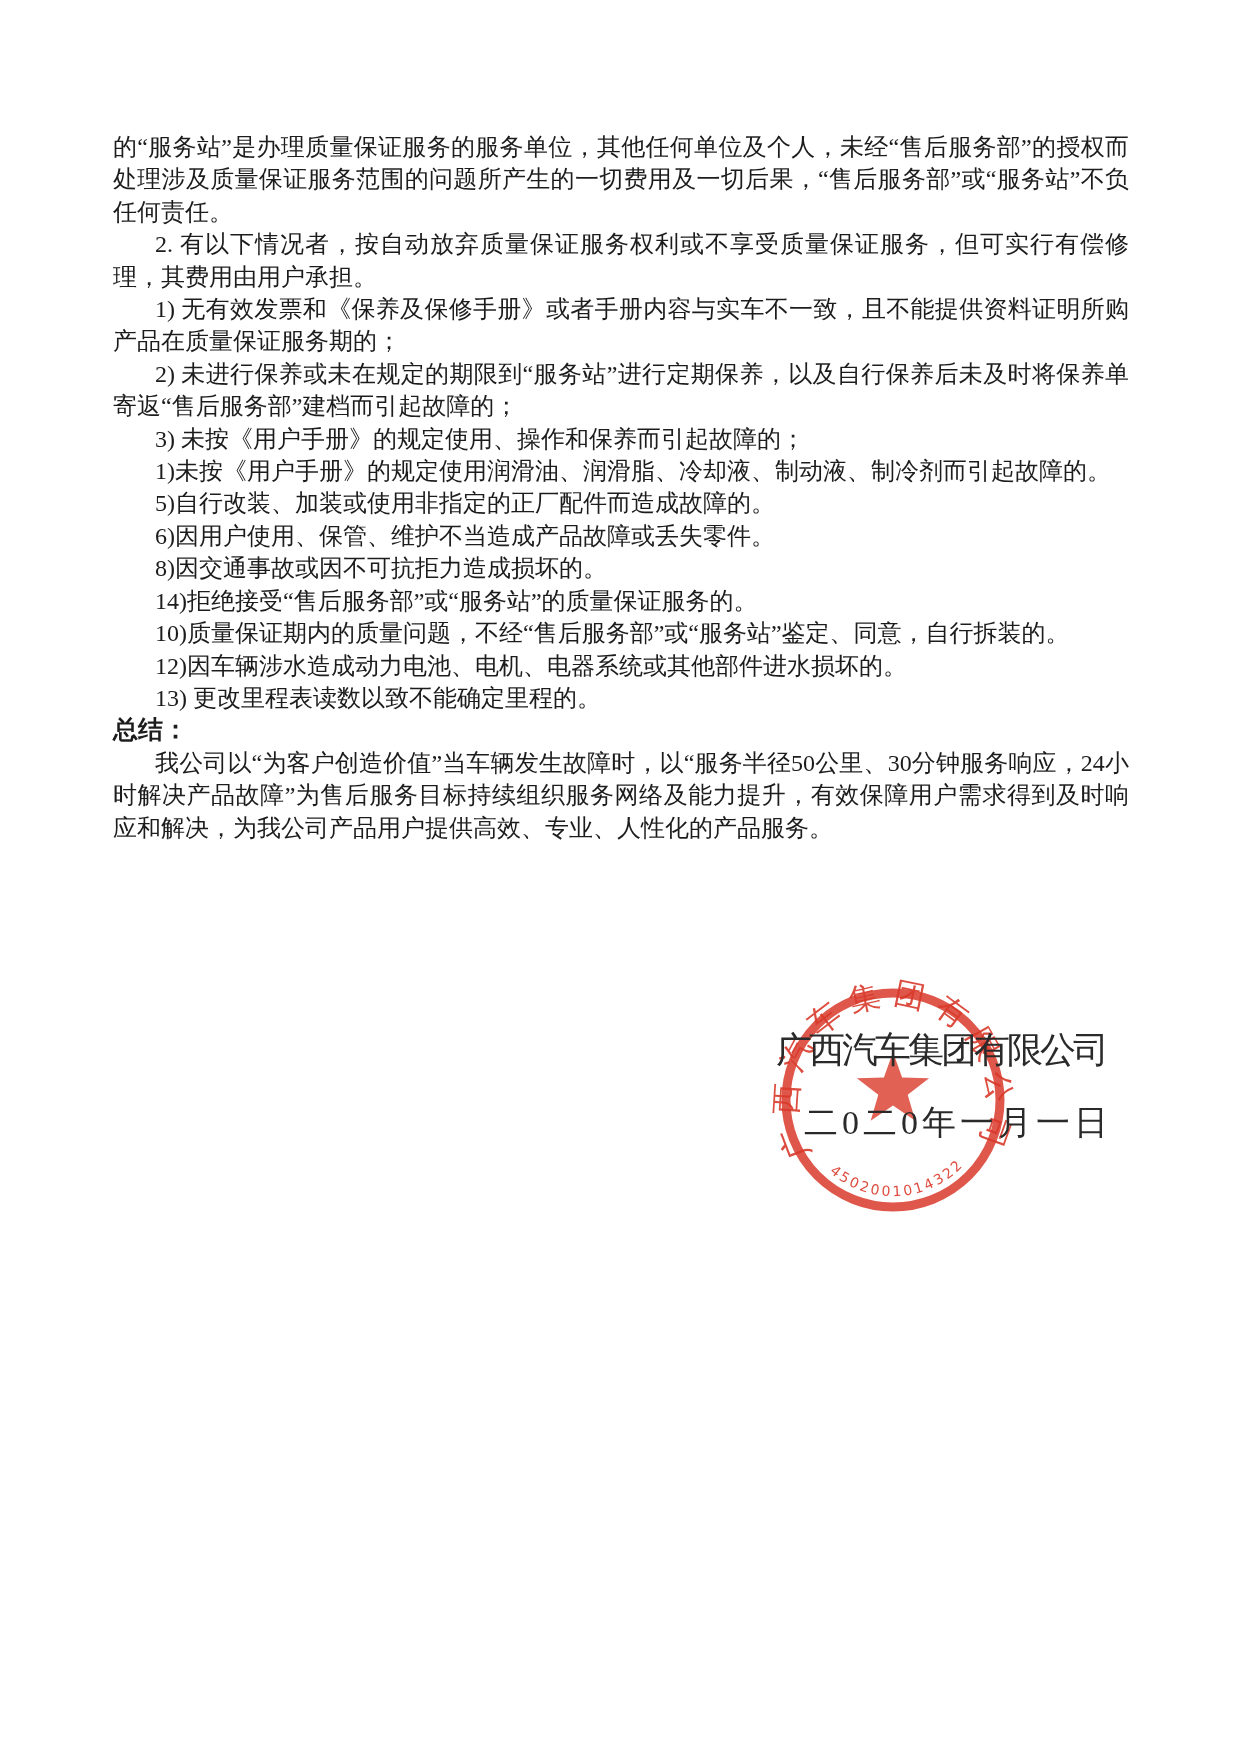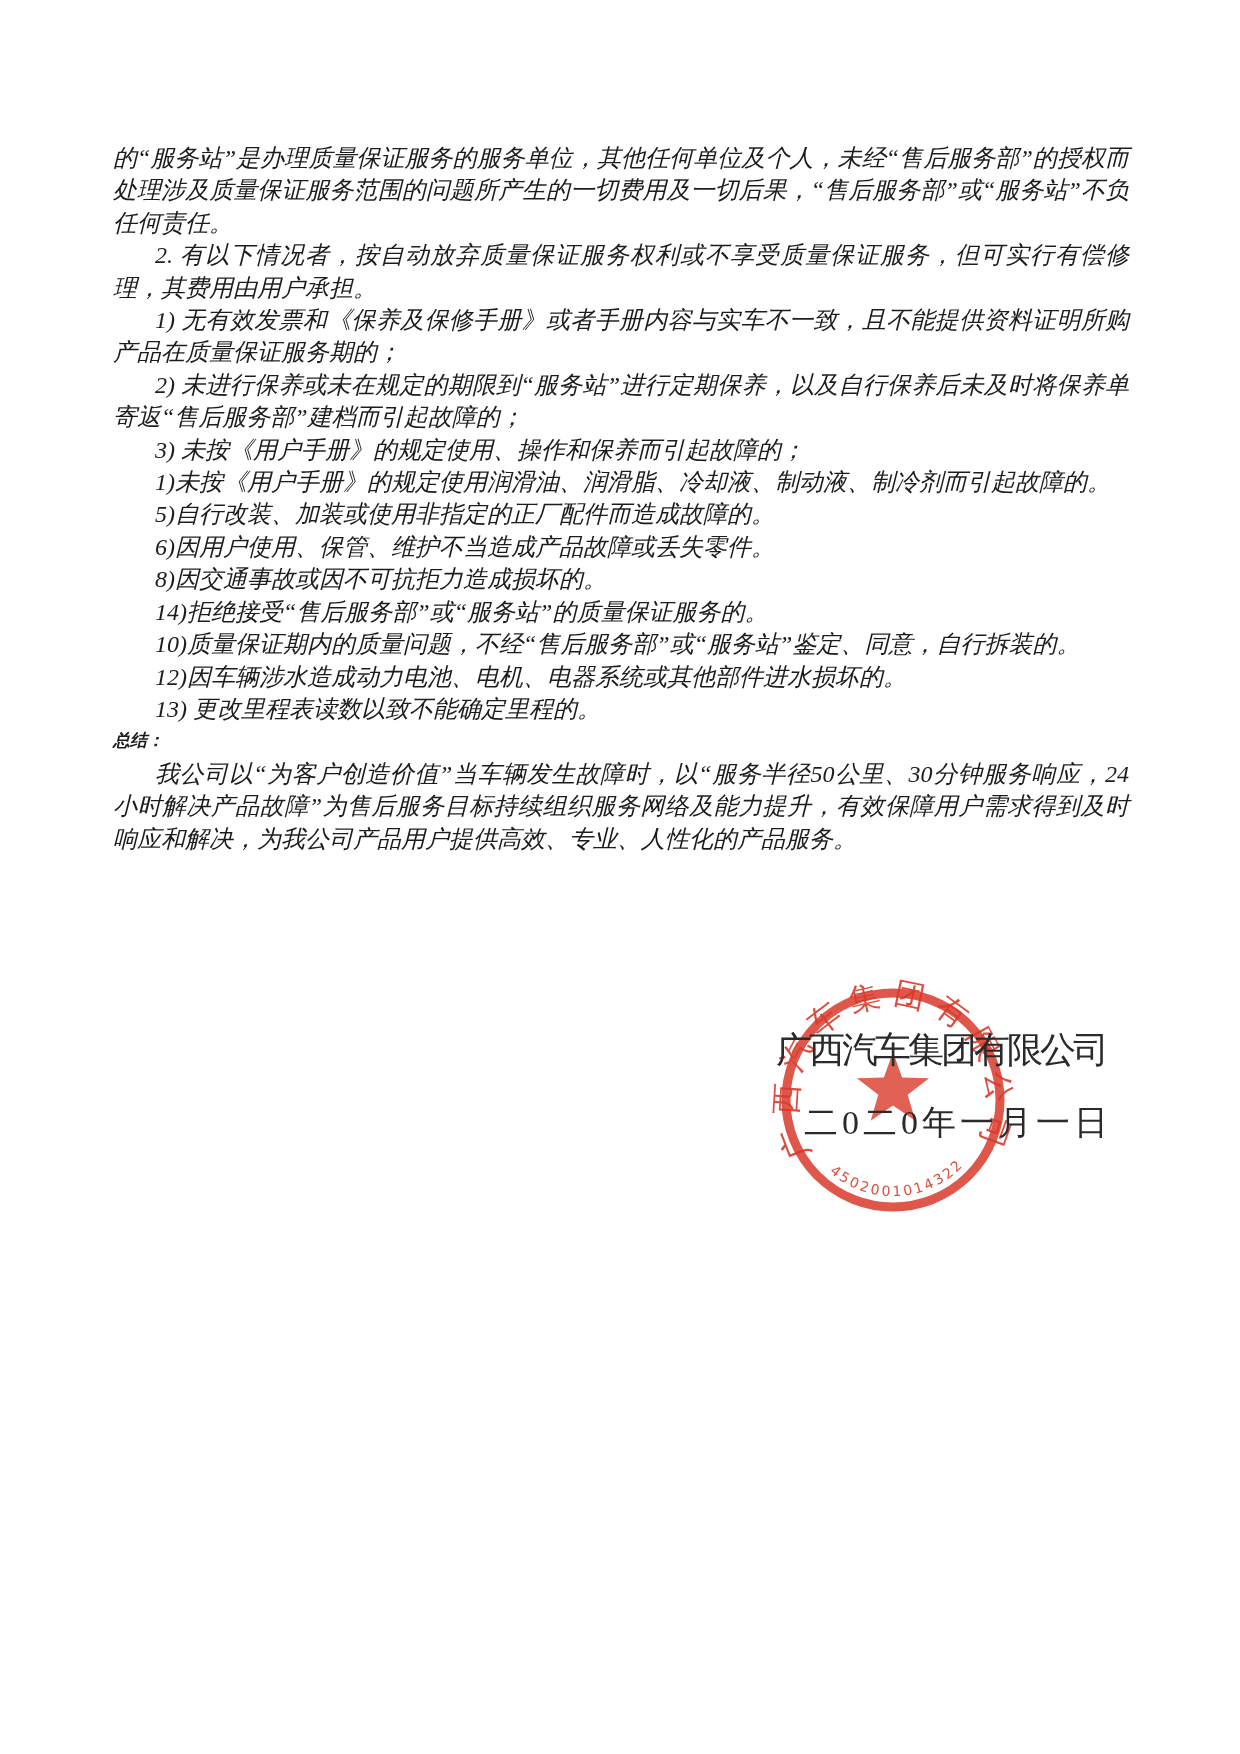--- a/index.html
+++ b/index.html
@@ -8,33 +8,32 @@
     width: 1240px;
     height: 1754px;
     margin: 0 auto;
     background: #ffffff;
     font-family: "Liberation Serif", "DejaVu Serif", serif;
     overflow: hidden;
   }
   .content {
     position: absolute;
     left: 113px;
-    top: 142px;
+    top: 131px;
     width: 1016px;
     color: #1c1c1c;
     font-size: 24px;
     line-height: 32.4px;
     text-align: justify;
-    font-style: italic;
   }
   .content p { margin: 0; }
   .ind { text-indent: 42px; }
   .heading {
     font-weight: bold;
-    font-size: 17px;
+    font-size: 25px;
     margin: 0;
   }
   .signature-company {
     position: absolute;
     left: 776px;
     top: 1026px;
     font-size: 36px;
     letter-spacing: -3px;
     color: #2a2a2a;
     white-space: nowrap;

